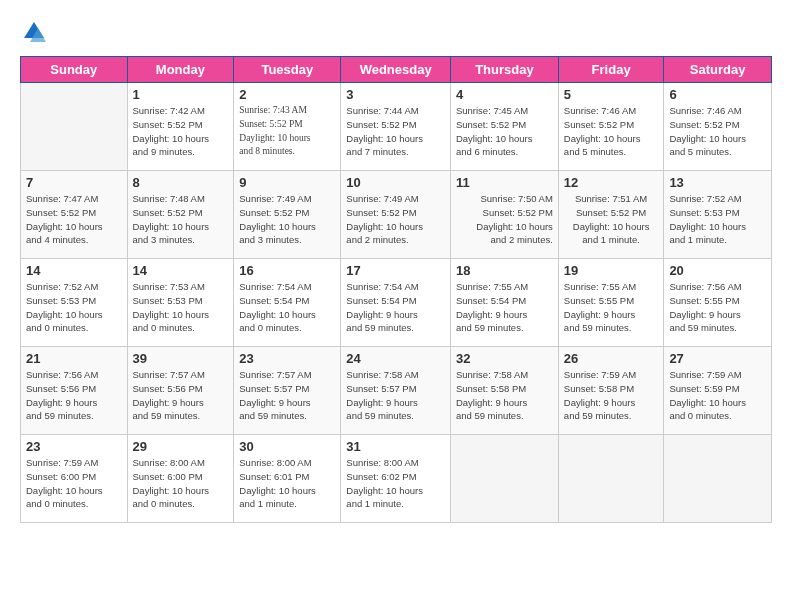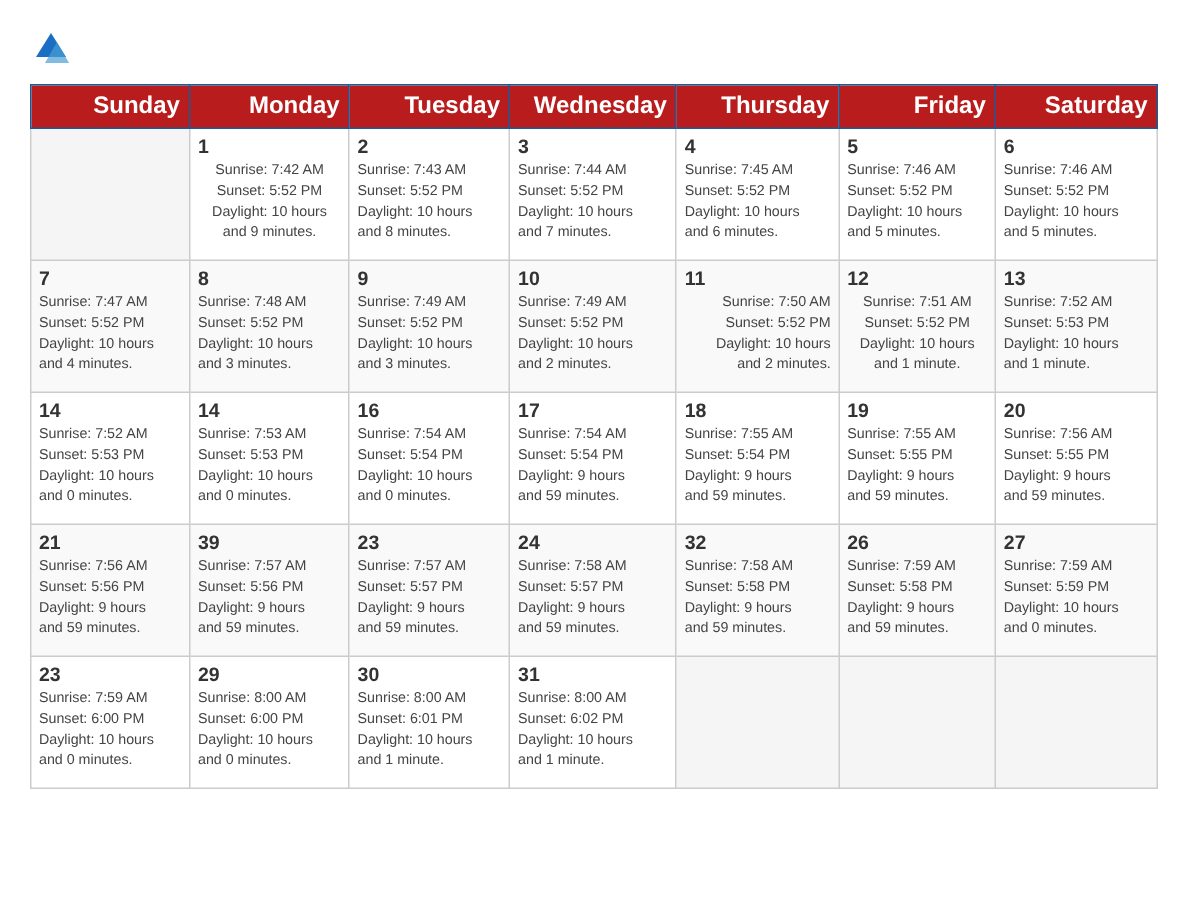--- a/index.html
+++ b/index.html
@@ -50,26 +50,26 @@
     .location-title {
       font-size: 16px;
       color: #555;
     }
     .calendar {
       width: 100%;
       border-collapse: collapse;
       border: 1px solid #ccc;
     }
     .calendar th {
-      background-color: #b91c1c;
+      background-color: #ec4899;
       color: white;
-      font-size: 16px;
+      font-size: 13px;
       font-weight: bold;
       padding: 5px 6px;
-      text-align: right;
+      text-align: center;
       border: 1px solid #1a5a9a;
     }
     .calendar td {
       vertical-align: top;
       border: 1px solid #ccc;
       padding: 4px 5px;
       width: 113px;
       height: 88px;
       background: #fff;
     }
@@ -122,28 +122,28 @@
           <th>Thursday</th>
           <th>Friday</th>
           <th>Saturday</th>
         </tr>
     </thead>
     <tbody id="calendar-body">
     <tr>
           <td class="empty-cell"></td>
           <td>
             <span class="day-number">1</span>
-            <div class="day-info" style="white-space: pre-line; text-align: center;">Sunrise: 7:42 AM
+            <div class="day-info" style="white-space: pre-line;">Sunrise: 7:42 AM
 Sunset: 5:52 PM
 Daylight: 10 hours
 and 9 minutes.</div>
           </td>
           <td>
             <span class="day-number">2</span>
-            <div class="day-info" style="white-space: pre-line;">Sunrise: 7:43 AM
+            <div class="day-info" style="white-space: pre-line; font-family: Liberation Serif, serif;">Sunrise: 7:43 AM
 Sunset: 5:52 PM
 Daylight: 10 hours
 and 8 minutes.</div>
           </td>
           <td>
             <span class="day-number">3</span>
             <div class="day-info" style="white-space: pre-line;">Sunrise: 7:44 AM
 Sunset: 5:52 PM
 Daylight: 10 hours
 and 7 minutes.</div>

